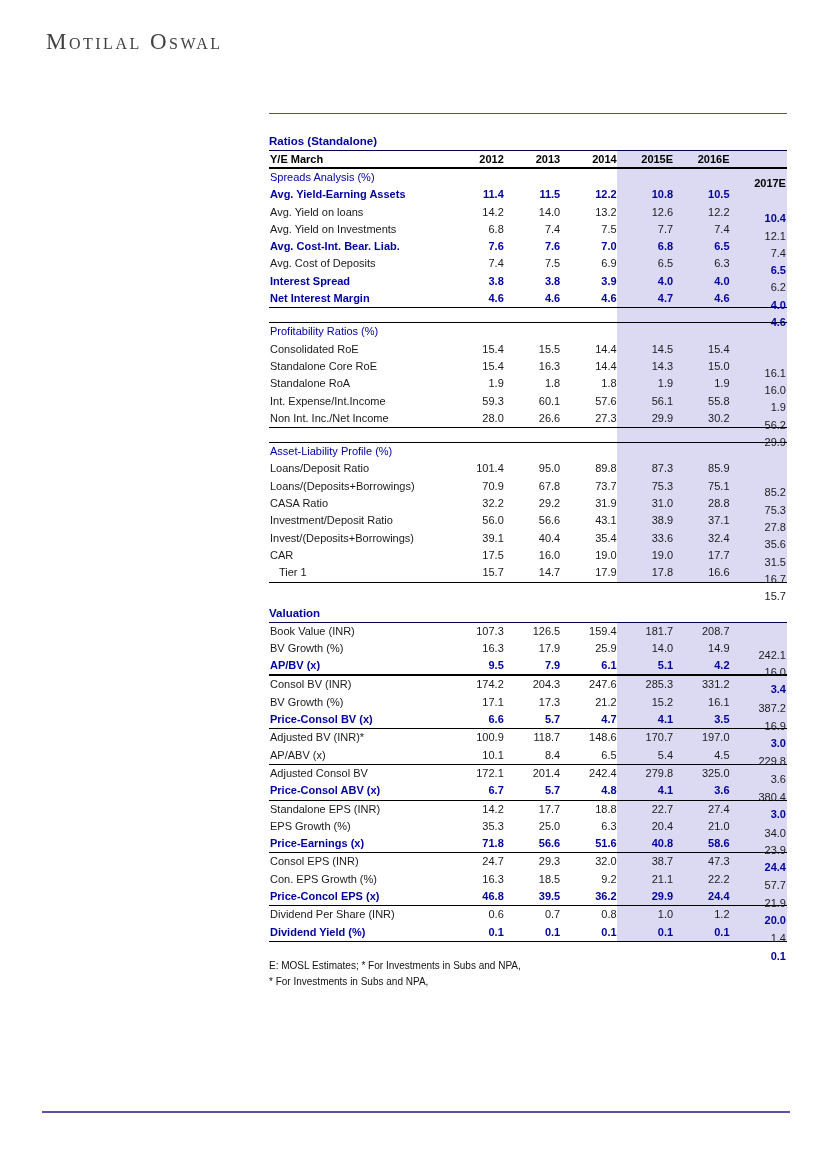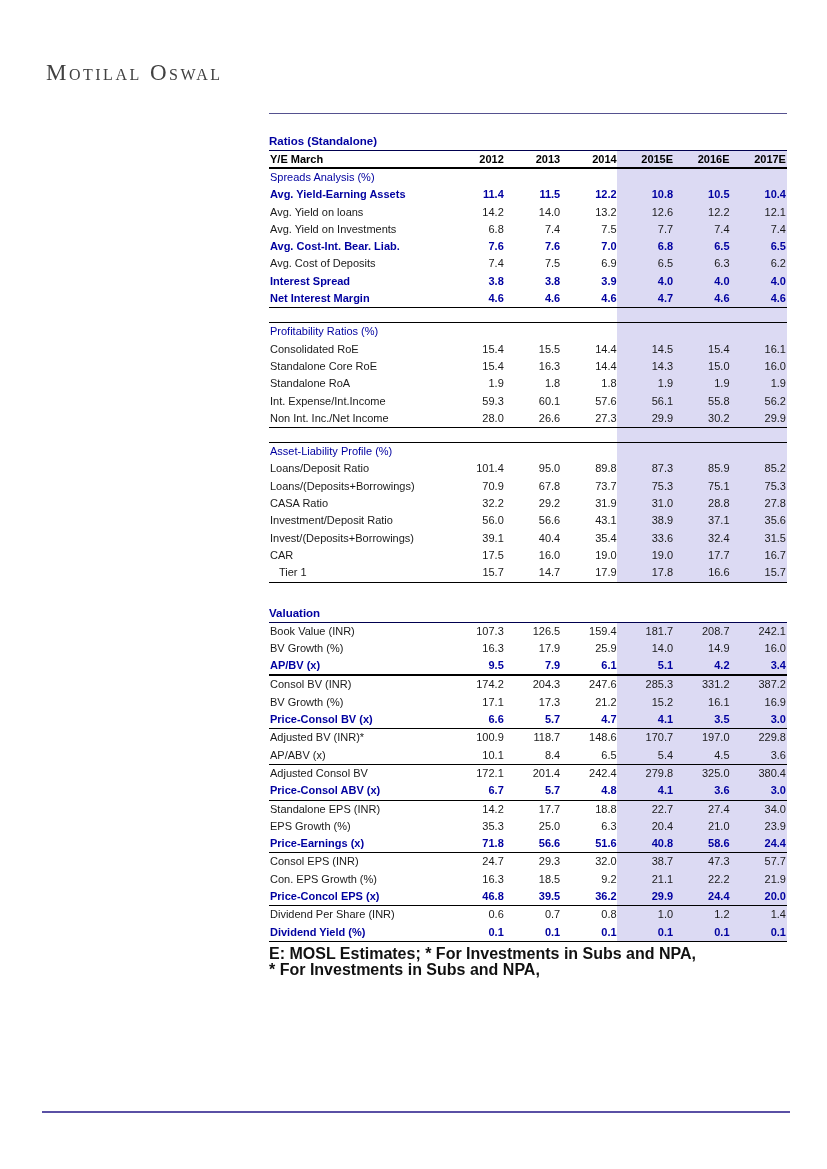--- a/index.html
+++ b/index.html
@@ -1,21 +1,21 @@
 <!DOCTYPE html>
 <html><head>
 <meta charset="utf-8">
 <style>
   html,body{margin:0;padding:0;}
   body{
     width:827px;height:1169px;position:relative;background:#ffffff;
     font-family:"Liberation Sans", sans-serif;color:#1a1a1a;overflow:hidden;
   }
   .logo{
-    position:absolute;left:46px;top:60px;
+    position:absolute;left:46px;top:29px;
     font-family:"Liberation Serif", serif;
     font-variant:small-caps;font-size:23px;letter-spacing:2.5px;
     color:#414141;
   }
   .table-wrap{
     position:absolute;left:269px;top:113px;width:518px;
     border-top:1.5px solid #55518f;
   }
   .spacer-top{height:19px;}
   .tbl-title{
@@ -27,29 +27,29 @@
     color:#000;border-bottom:2px solid #000;
   }
   .shaded{
     background:linear-gradient(to right, rgba(0,0,0,0) 348px, #dcdaf3 348px);
   }
   .row{display:flex;height:17.3px;line-height:17.3px;font-size:11px;}
   .cell{white-space:nowrap;}
   .lbl{width:178px;padding-left:1px;overflow:visible;}
   .lbl.indent{padding-left:10px;width:169px;}
   .num{width:56.66px;text-align:right;padding:0;}
-  .num:last-child{padding-right:1px;}
+  .num:last-child{padding-right:1px;margin-top:24px;}
   .bold-navy{font-weight:bold;color:#0000a0;}
   .sec-heading{font-weight:normal;color:#0000a0;}
   .gap{width:518px;}
   .val-title{
     height:17px;line-height:17px;font-size:11.5px;font-weight:bold;
     color:#0000a0;border-bottom:1px solid #00004f;white-space:nowrap;
   }
-  .footnotes{margin-top:4px;font-size:16px;line-height:16px;color:#111;font-weight:bold;}
+  .footnotes{margin-top:16px;font-size:10px;line-height:16px;color:#111;}
   .footnote-line{white-space:pre;}
   .bottom-rule{
     position:absolute;left:42px;top:1111px;width:748px;height:0;
     border-top:2px solid #5a50a5;
   }
 </style>
 </head>
 <body>
 
 <div class="logo">Motilal Oswal</div>

